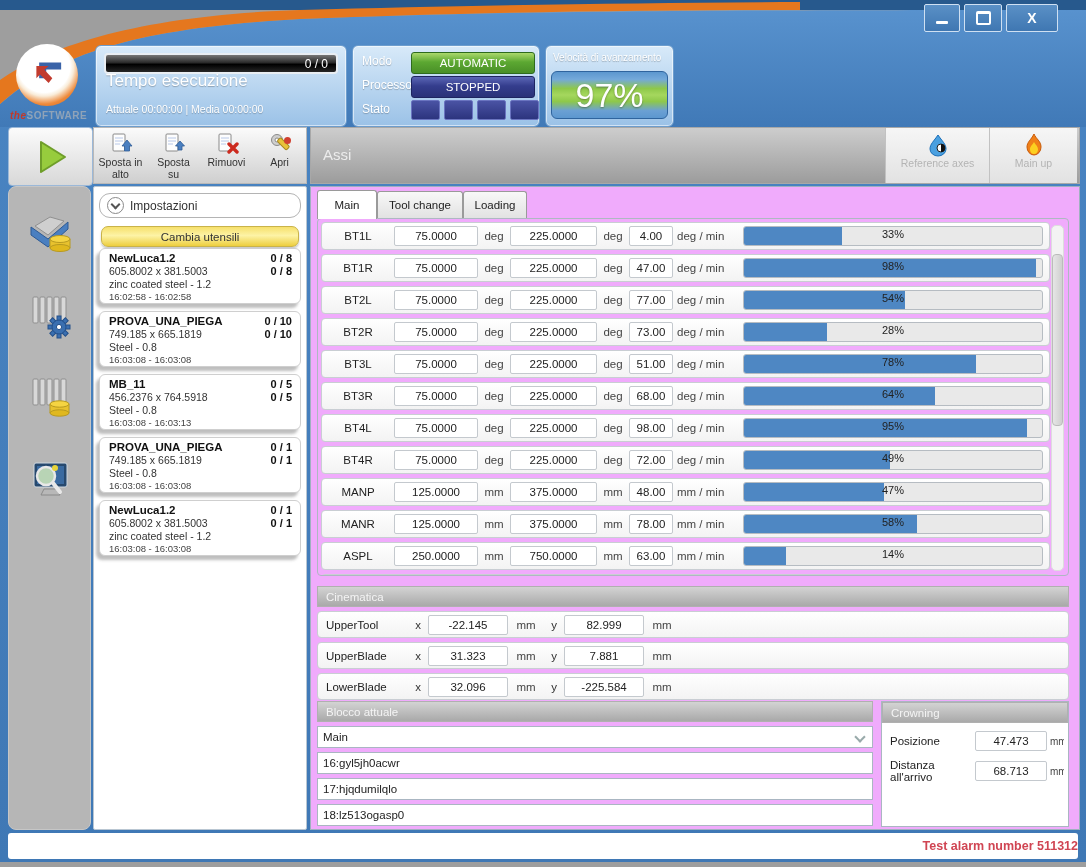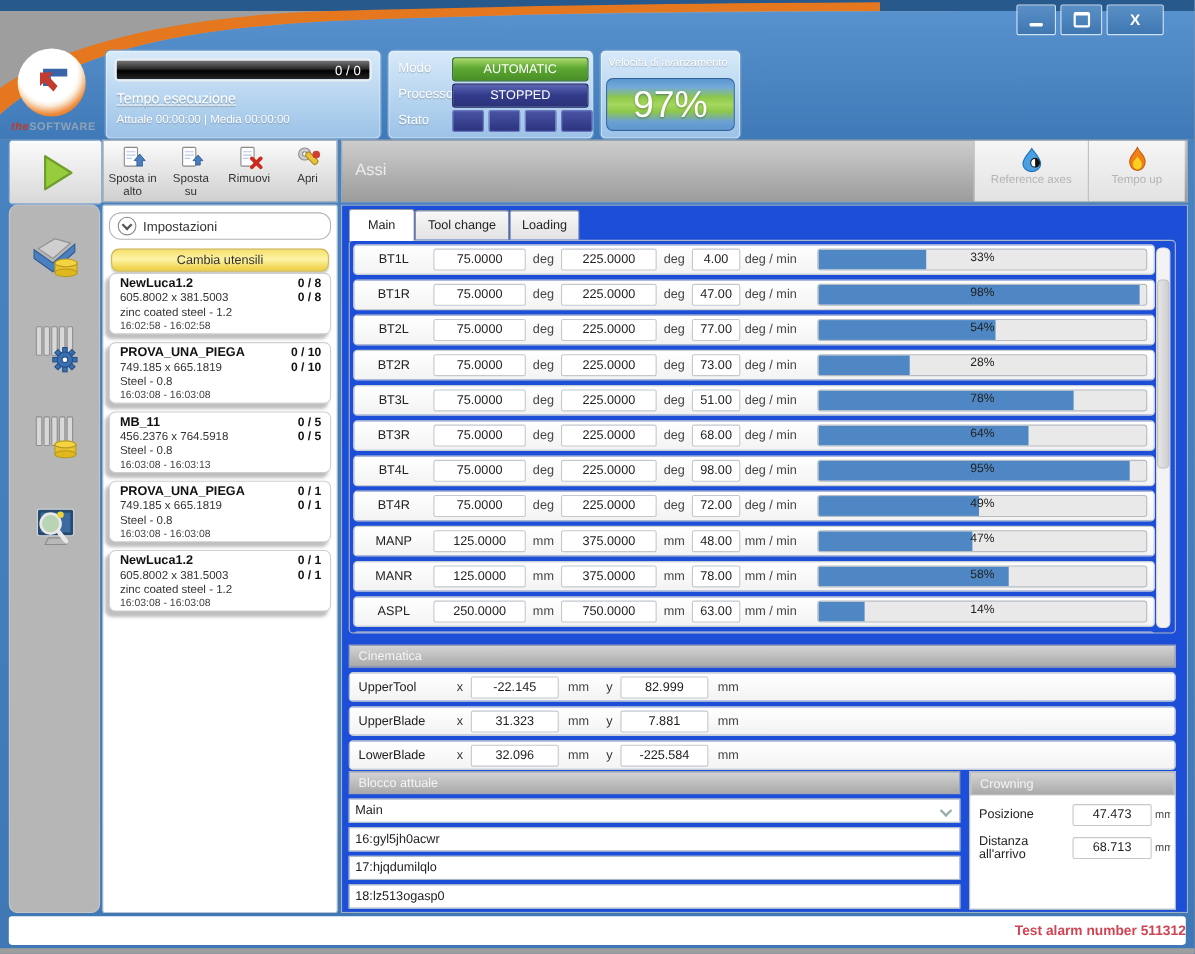--- a/index.html
+++ b/index.html
@@ -59,21 +59,21 @@
     background:linear-gradient(#f6e06c,#fdf3a6 45%,#edce3e);font-size:11.5px;color:#333;display:flex;align-items:center;justify-content:center;
     box-shadow:0 2px 2px rgba(120,120,120,.4);}
   #jobs{position:absolute;left:5px;top:61px;right:5px;}
   .job{height:56px;background:#fff;border:1px solid #cfcfcf;border-radius:6px;margin-bottom:7px;
     box-shadow:-3px 4px 3px rgba(110,110,110,.45);padding:3px 7px 0 9px;box-sizing:border-box;position:relative;}
   .job .nm{font-size:11.5px;font-weight:700;color:#111;line-height:13px;}
   .job .ln{font-size:10.5px;color:#333;line-height:13px;}
   .job .tm{font-size:9.5px;color:#444;line-height:12px;}
   .job .cnt{position:absolute;right:8px;top:3px;text-align:right;font-weight:700;font-size:11px;color:#111;line-height:13px;white-space:pre-line;}
   
-  #content{position:absolute;left:310px;top:186px;width:770px;height:644px;background:#1d4ed8;border:1px solid #9fb0c0;box-sizing:border-box;}
+  #content{position:absolute;left:310px;top:186px;width:770px;height:644px;background:#f0abfc;border:1px solid #9fb0c0;box-sizing:border-box;}
   .tab{position:absolute;top:4px;height:26px;border:1px solid #9a9a9a;border-bottom:none;border-radius:3px 3px 0 0;
     font-size:11.5px;color:#222;display:flex;align-items:center;justify-content:center;background:linear-gradient(#f8f8f8,#e2e2e2);}
   .tab.active{background:#fff;height:28px;top:3px;z-index:2;}
   #axes-box{position:absolute;left:6px;top:31px;width:752px;height:358px;border:1px solid #aeb8c2;border-radius:4px;overflow:hidden;padding:3px 18px 0 3px;box-sizing:border-box;}
   .arow{height:26px;margin-bottom:4px;background:linear-gradient(#ffffff,#f3f3f3);border:1px solid #c9ced3;border-radius:4px;
     display:flex;align-items:center;font-size:11.5px;color:#222;}
   .arow .nm{width:72px;text-align:center;}
   .vbox{background:#fff;border:1px solid #c4c9ce;border-radius:2px;height:18px;line-height:18px;text-align:center;}
   .w82{width:82px;} .w85{width:85px;} .w42{width:42px;} .w78{width:78px;} .w70{width:70px;}
   .unit{text-align:center;color:#444;}
@@ -136,21 +136,21 @@
     </svg>
   </div>
   <div id="brand">
     <span class="em">the</span><span class="rest">SOFTWARE</span>
   </div>
 
   <div class="hpanel" style="left:95px;width:250px;height:80px;">
     <div id="tempo-bar">
         <span>0 / 0</span>
       </div>
-    <div class="ptitle abs" style="left:10px;top:36px;font-size:13px;text-decoration:underline;">Tempo esecuzione</div>
+    <div class="ptitle abs" style="left:10px;top:25px;font-size:17px;">Tempo esecuzione</div>
     <div class="ptitle abs" style="left:10px;top:57px;font-size:10.5px;">Attuale 00:00:00  |  Media 00:00:00</div>
   </div>
 
   <div class="hpanel" style="left:352px;width:186px;height:80px;">
     <div class="ptitle abs" style="left:9px;top:8px;">Modo</div>
     <div class="statusbtn auto abs" style="left:58px;top:6px;">AUTOMATIC</div>
     <div class="ptitle abs" style="left:9px;top:32px;">Processo</div>
     <div class="statusbtn stop abs" style="left:58px;top:30px;">STOPPED</div>
     <div class="ptitle abs" style="left:9px;top:56px;">Stato</div>
     <div class="abs" style="left:58px;top:54px;display:flex;gap:4px;">
@@ -218,21 +218,21 @@
         <circle cx="15" cy="15" r="4" fill="#fff" stroke="#222"></circle>
           <path d="M15,11 a4,4 0 0,1 0,8 Z" fill="#111"></path>
       </svg>
       <span>Reference axes</span>
     </div>
     <div class="hdrbtn" style="right:2px;width:88px;">
       <svg width="22" height="24" viewBox="0 0 22 24">
         <path d="M11,1 C13,6 18,8 18,14 a7,8 0 1,1 -14,0 C4,9 8,7 11,1 Z" fill="#f08018" stroke="#c85a08"></path>
         <path d="M11,9 C12.5,12 15,13 15,16.5 a4,4.5 0 1,1 -8,0 C7,13 9.5,12 11,9 Z" fill="#fcd020"></path>
       </svg>
-      <span>Tempo up</span>
+      <span>Main up</span>
     </div>
   </div>
 
   <div id="sidebar">
     <div class="side-ic" style="top:22px;">
       <svg width="48" height="48" viewBox="0 0 48 48">
         <path d="M5,18 L22,30 L42,13 L42,20 L22,38 L5,26 Z" fill="#4a7fc0" stroke="#2d5a94"></path>
         <path d="M9,17 L22,26 L38,12 L24,8 Z" fill="#cfcfcf" stroke="#909090"></path>
         <g>
             <path d="M24,30 h20 v9 h-20 Z" fill="#e8c22e" stroke="#b89a20"></path>

